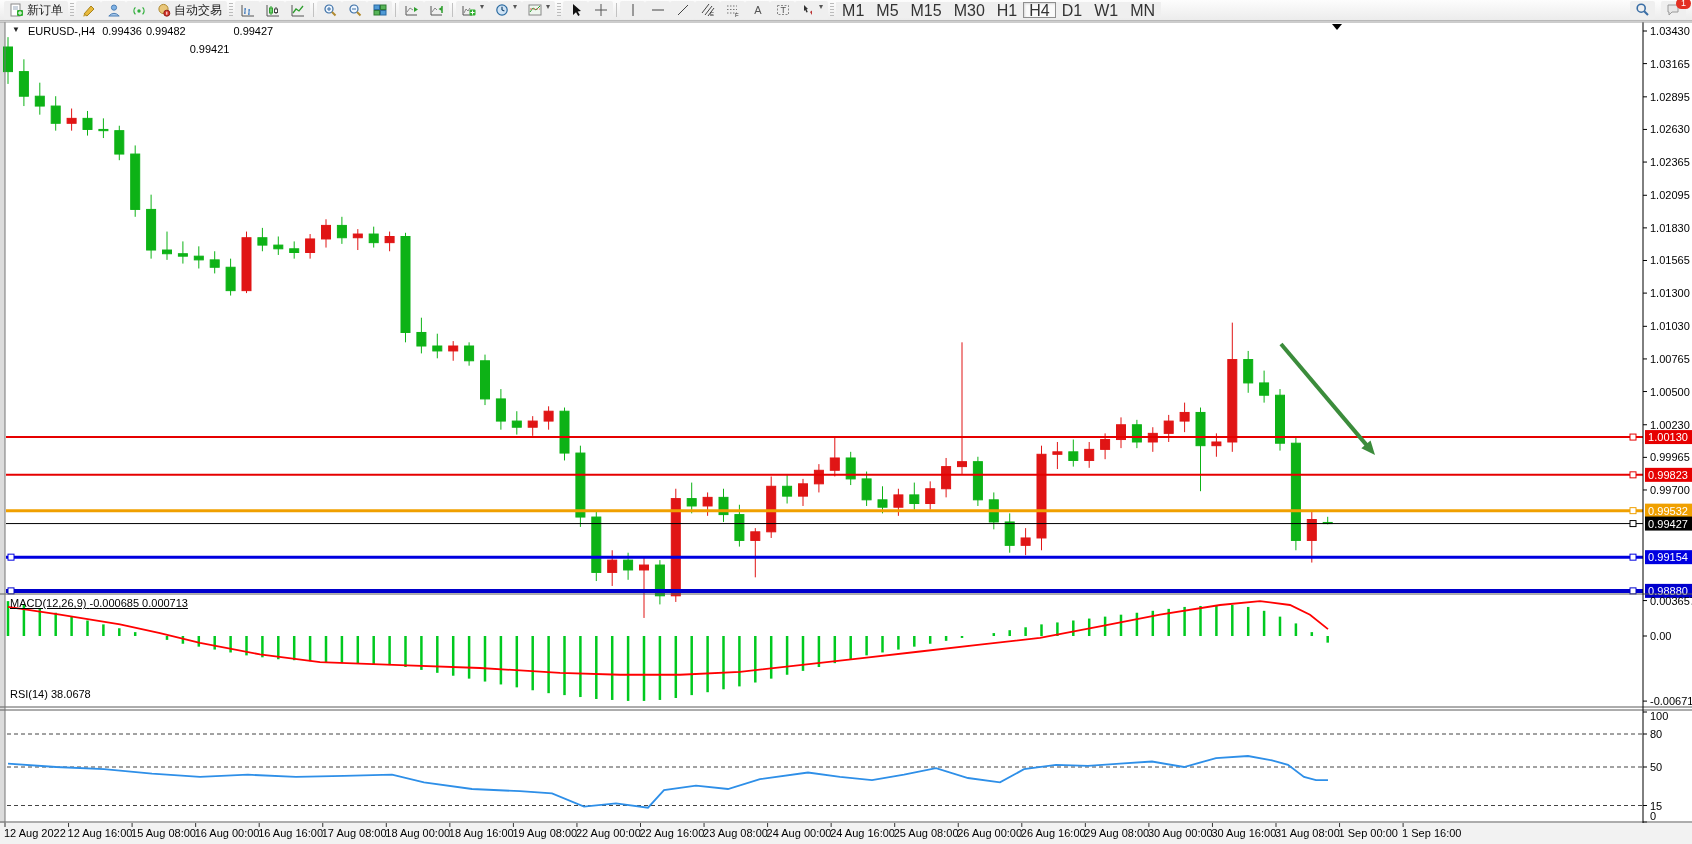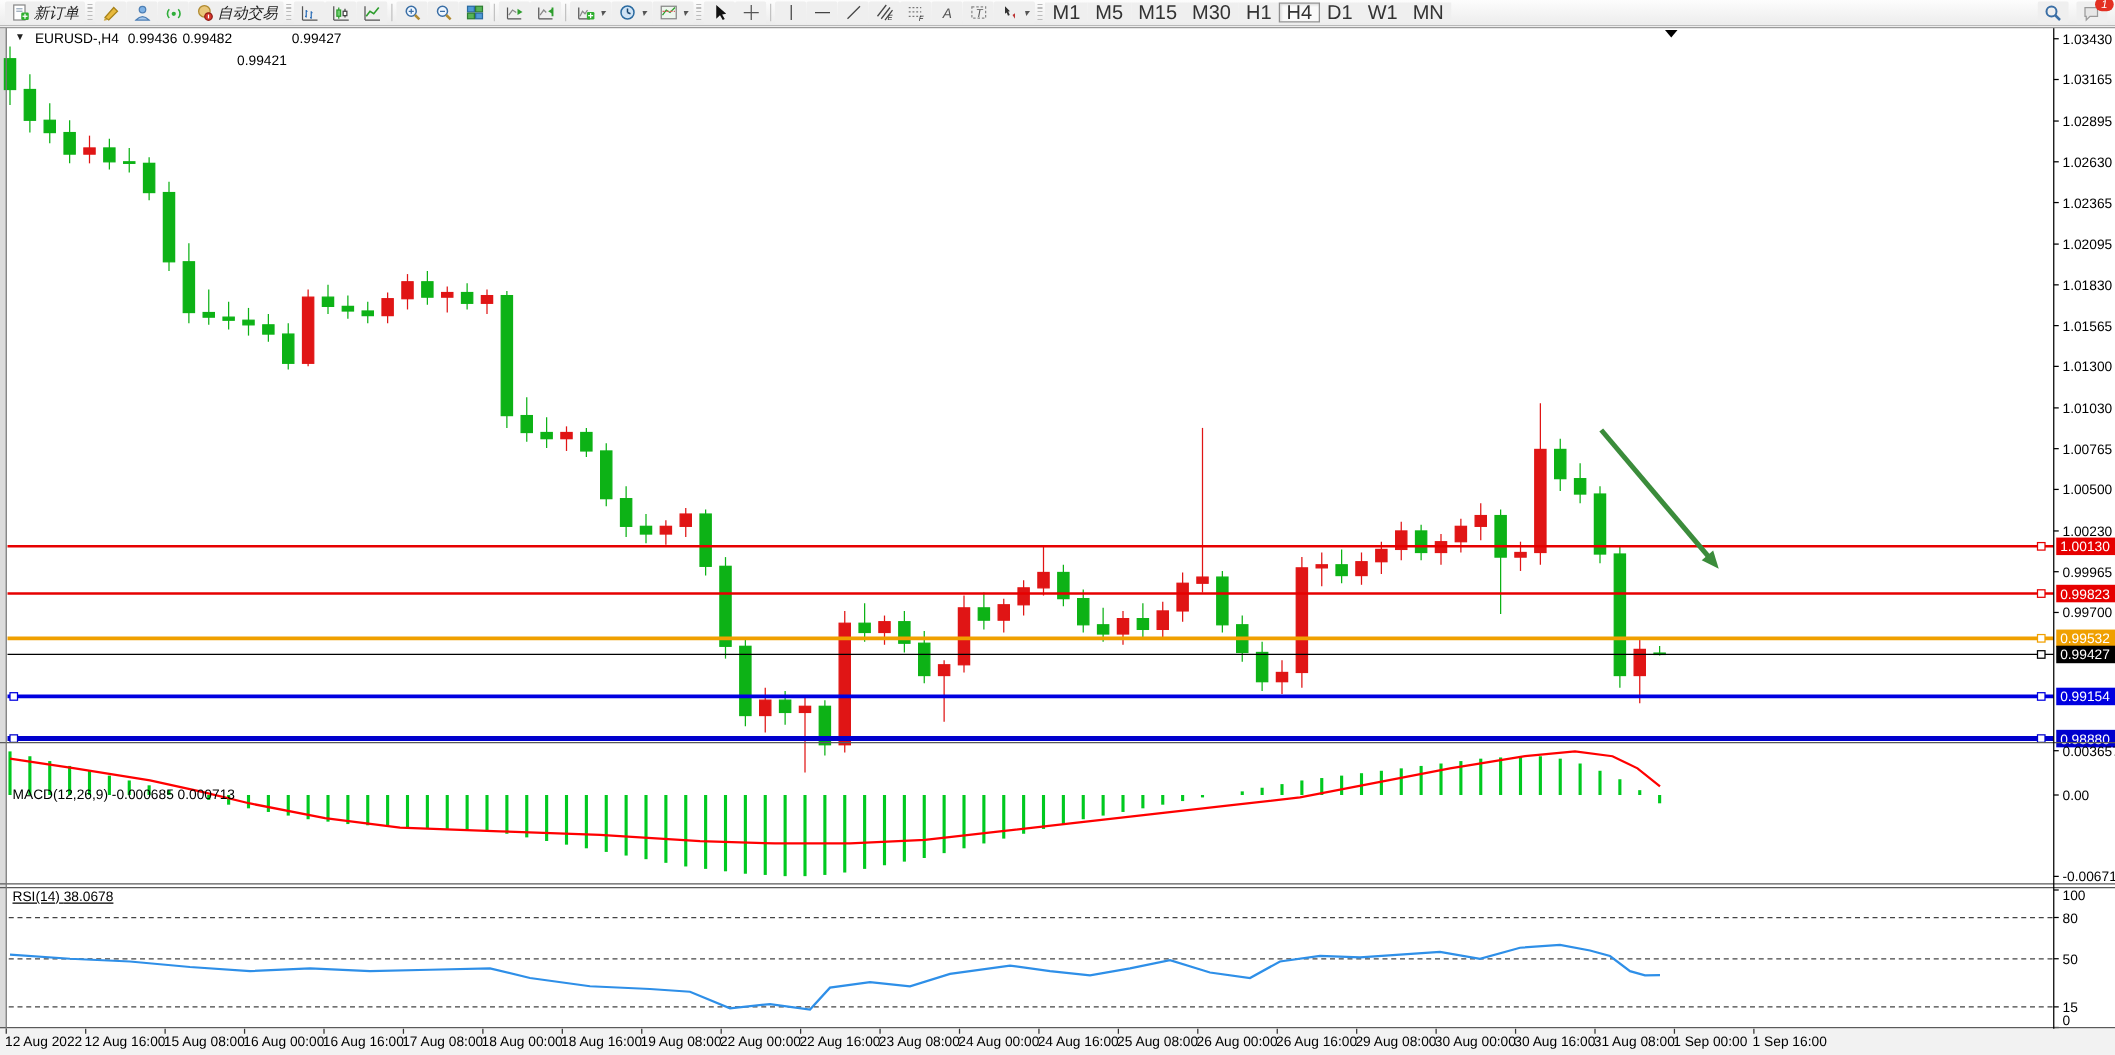--- a/index.html
+++ b/index.html
@@ -1,22 +1,22 @@
 <!DOCTYPE html>
 <html><head>
 <meta charset="utf-8">
 <style>
   html,body{margin:0;padding:0;background:#e9e9e9;font-family:"Liberation Sans","DejaVu Sans",sans-serif;}
   #app{position:relative;width:1692px;height:844px;background:#fff;overflow:hidden;}
   
   #toolbar{position:absolute;top:0;left:0;width:1692px;height:21px;box-sizing:border-box;
     background:linear-gradient(#fdfdfd,#ececec);border-bottom:1px solid #b9b9b9;
     display:flex;align-items:center;padding:0 4px;z-index:5;}
-  .tbtn{height:18px;display:flex;align-items:center;gap:3px;padding:0 4px;border:1px solid transparent;
-    border-radius:2px;font-size:12px;color:#222;cursor:default;font-style:italic;}
+  .tbtn{height:18px;display:flex;gap:3px;padding:0 4px;border:1px solid transparent;
+    border-radius:2px;font-size:12px;color:#222;cursor:default;}
   .sep{width:1px;height:14px;background:#c2c2c2;margin:0 3px;flex:none;}
   .dots{width:4px;height:14px;background:repeating-linear-gradient(#bbb 0 1px,transparent 1px 3px);margin:0 2px;flex:none;}
   .caret{font-size:8px;color:#555;margin-left:1px;}
   .tf{font-size:16px;color:#333;padding:0 5px;height:16px;line-height:16px;border:1px solid transparent;}
   .tf.active{background:#fafafa;border:1px solid #8f8f8f;box-shadow:inset 1px 1px 2px #d8d8d8;}
   .icon{display:inline-flex;width:15px;height:15px;align-items:center;justify-content:center;flex:none;}
   #tb-right{margin-left:auto;display:flex;align-items:center;gap:6px;padding-right:2px;}
   #chat-badge{position:absolute;top:-4px;right:-6px;background:#e33022;color:#fff;border-radius:7px;
     font-size:9px;line-height:11px;min-width:11px;height:11px;text-align:center;padding:0 2px;}
   
@@ -698,21 +698,21 @@
 
   <div id="title">
     <span class="tri">▼</span>
     <span>EURUSD-,H4</span>
     <span>0.99436</span>
     <span style="margin-left:-3px;text-align:right;">0.99482</span>
     <span style="margin-left:-3px;margin-top:18px;">0.99421</span>
     <span style="margin-left:-3px;">0.99427</span>
   </div>
 
-  <div class="indlabel" style="top:630px;left:10px;">
+  <div class="indlabel" style="top:597px;left:10px;text-decoration:underline;">
     <span>MACD(12,26,9)</span>
     <span>-0.000685 0.000713</span>
   </div>
-  <div class="indlabel" style="top:712px;left:10px;text-decoration:underline;">
+  <div class="indlabel" style="top:688px;left:10px;">
     <span>RSI(14)</span>
     <span>38.0678</span>
   </div>
 </div>
 
 </body></html>

